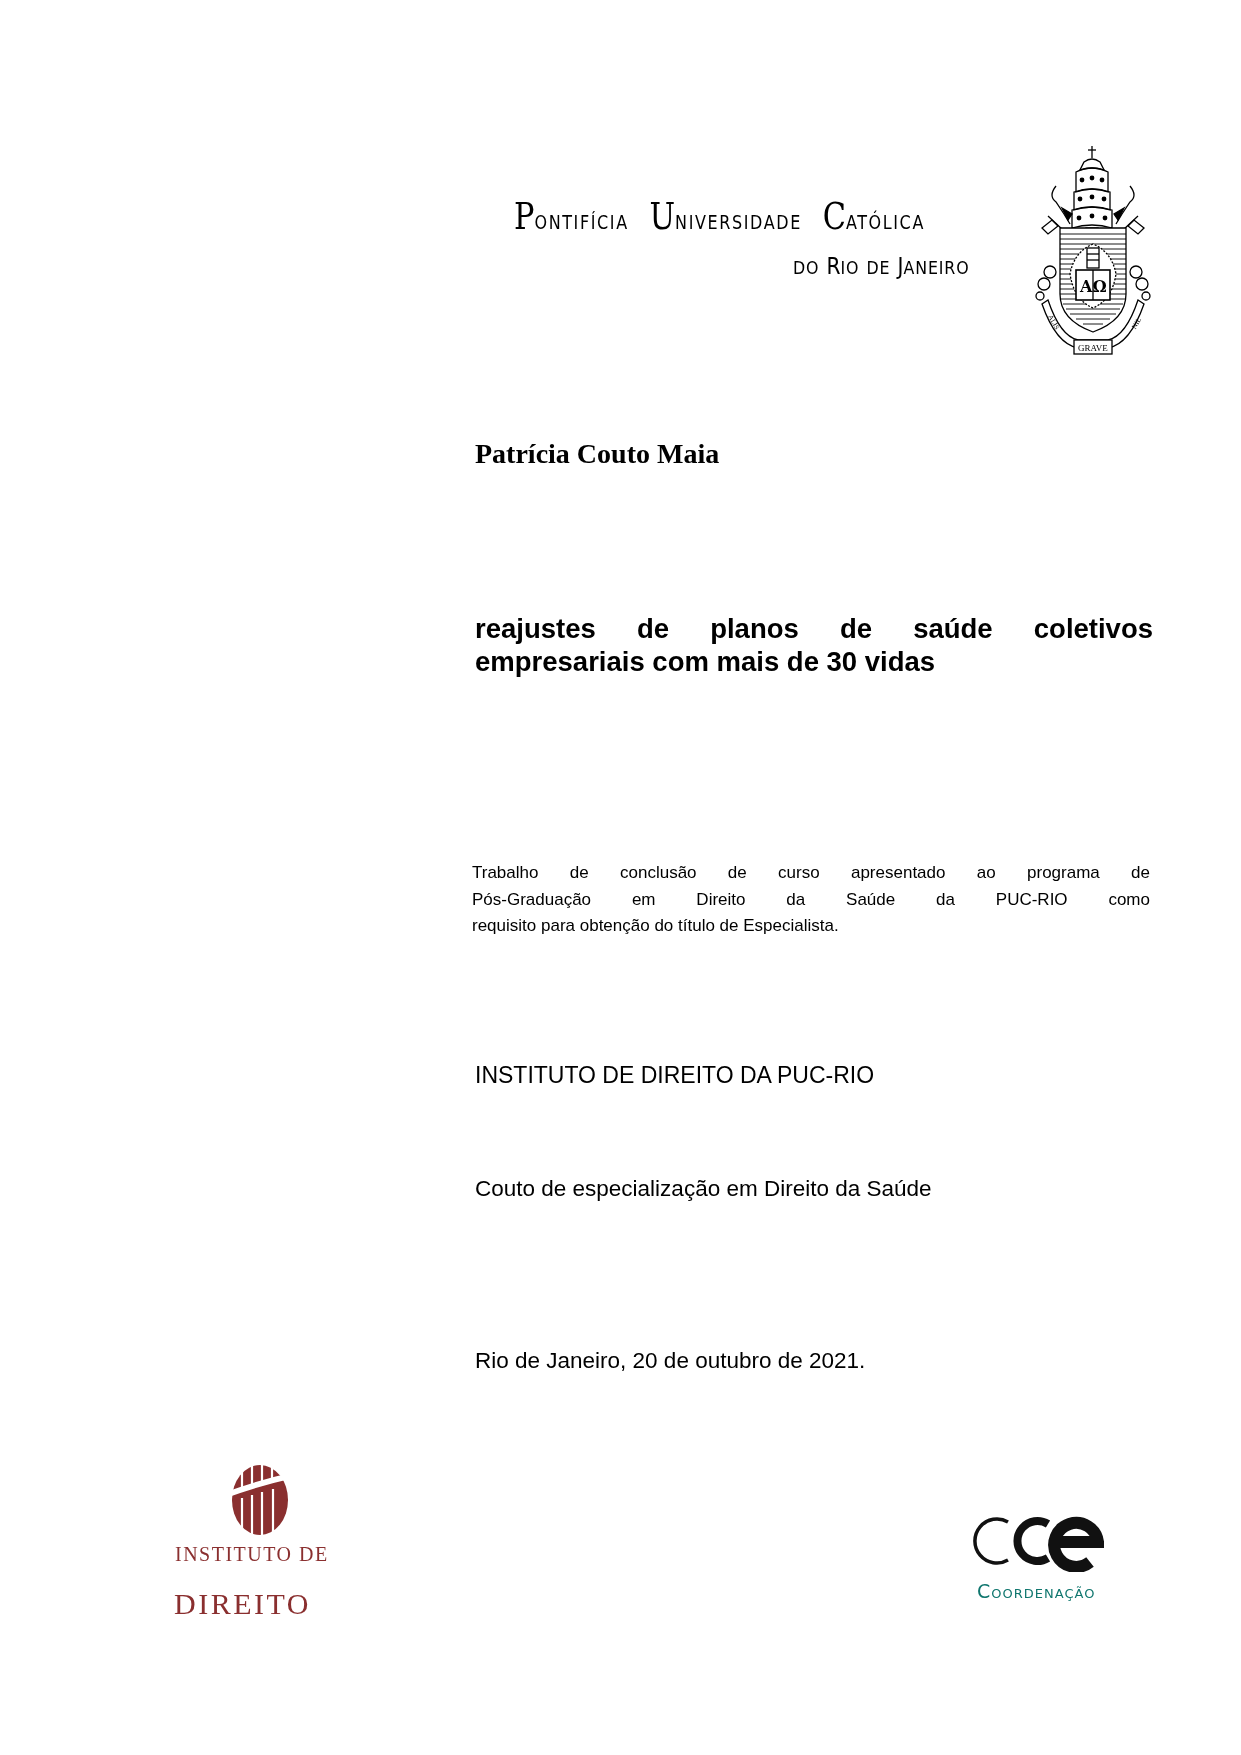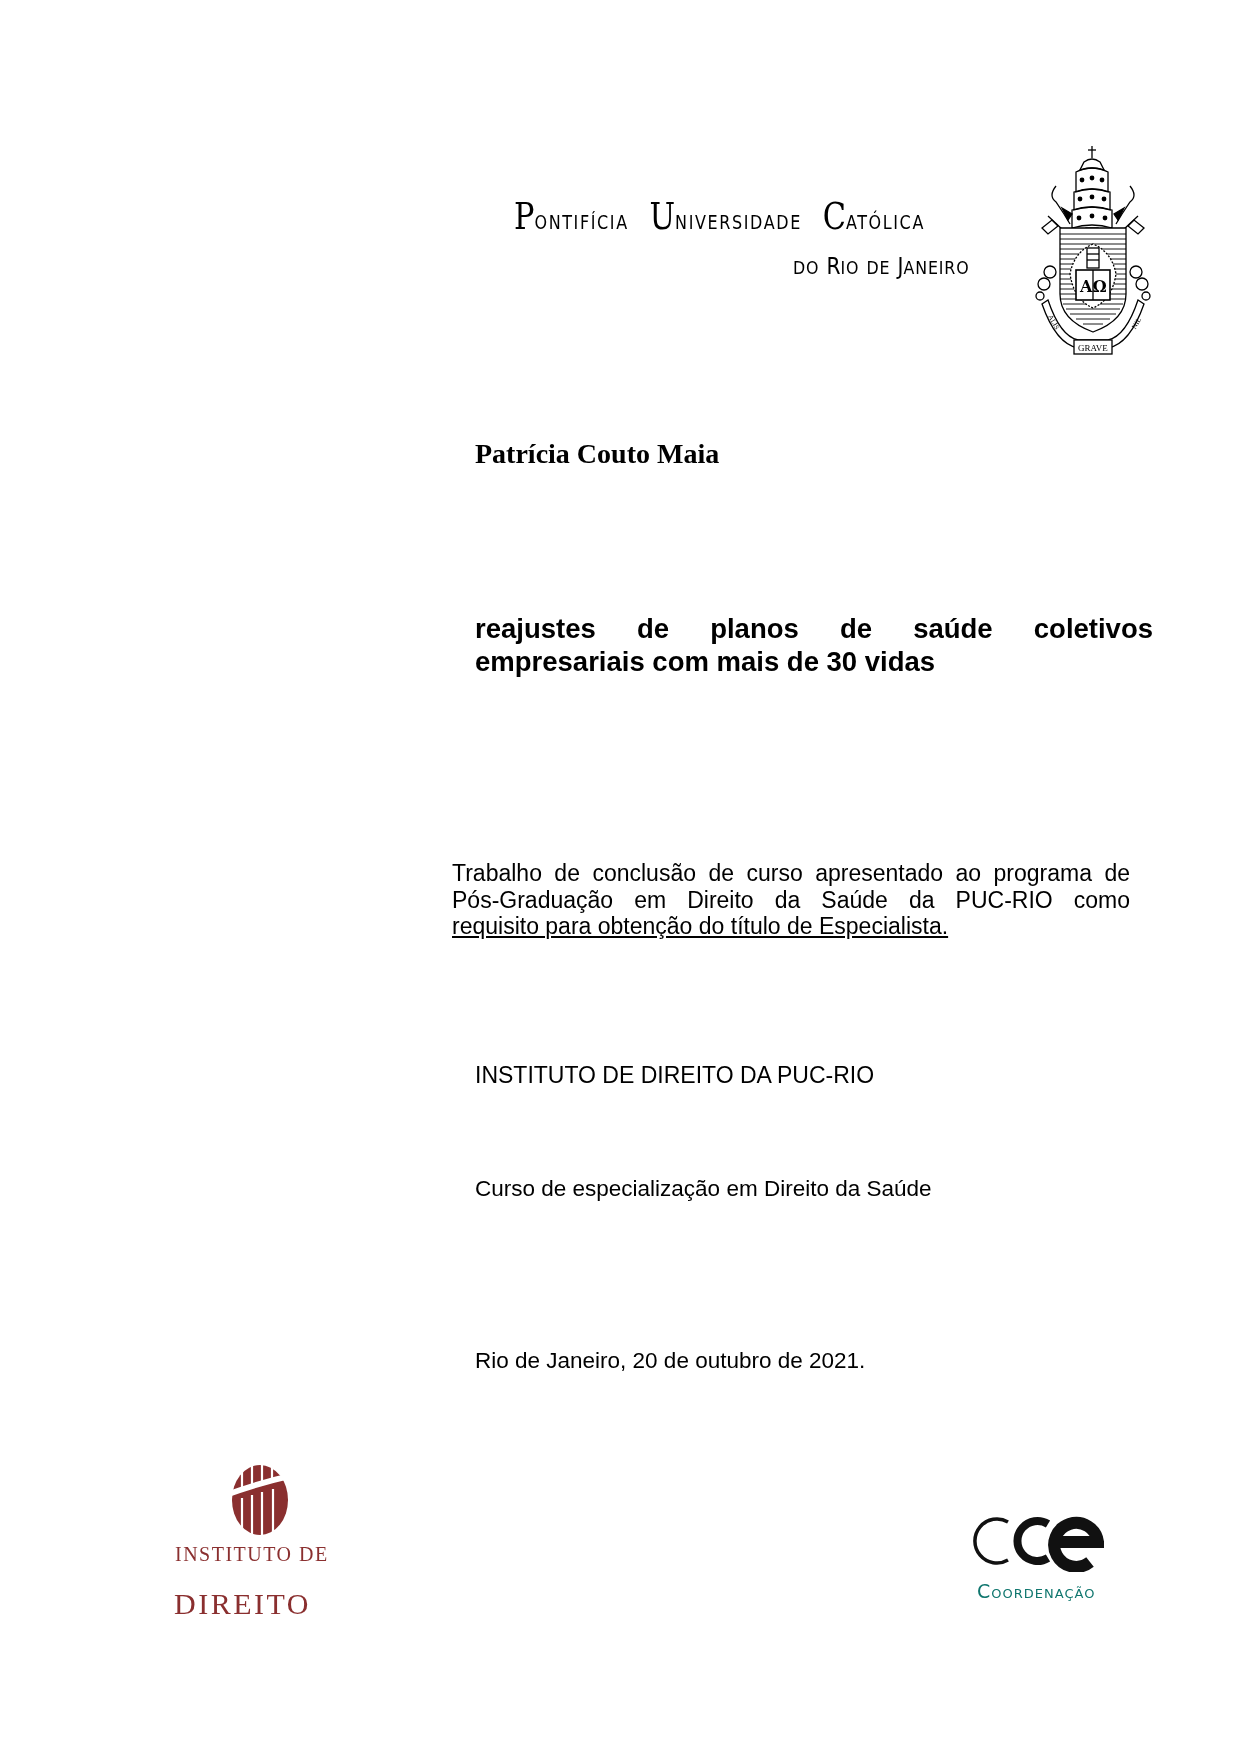--- a/index.html
+++ b/index.html
@@ -20,23 +20,23 @@
 
   .emblem { left: 1034px; top: 144px; width: 118px; height: 216px; }
 
   
   .author { left: 475px; top: 437px; font-size: 28px; font-weight: bold; line-height: 34px; white-space: nowrap; font-family: Liberation Serif, serif; }
   .title { left: 475px; top: 613px; width: 678px; font-size: 27.5px; font-weight: bold;
            line-height: 32.5px; text-align: justify; }
   .title span.line { display: block; text-align: justify; text-align-last: justify; }
   .title span.line.last { text-align-last: left; }
 
-  .purpose { left: 452px; top: 860px; width: 678px; font-size: 23px; line-height: 26.5px; }
+  .purpose { left: 472px; top: 860px; width: 678px; font-size: 17px; line-height: 26.5px; }
   .purpose span.line { display: block; text-align: justify; text-align-last: justify; white-space: nowrap; overflow: hidden; }
-  .purpose span.line.last { text-align-last: left; text-decoration: underline; }
+  .purpose span.line.last { text-align-last: left; }
 
   .institute { left: 475px; top: 1062px; font-size: 23px; line-height: 26px; white-space: nowrap; }
   .course { left: 475px; top: 1176px; font-size: 22.5px; line-height: 26px; white-space: nowrap; }
   .dateline { left: 475px; top: 1348px; font-size: 22.5px; line-height: 26px; white-space: nowrap; }
 
   
   .idir-mark { left: 228px; top: 1462px; width: 64px; height: 74px; }
   .idir-text1 { left: 175px; top: 1543px; font-family: "Liberation Serif", serif; font-size: 20px;
                 line-height: 22px; letter-spacing: 1.5px; white-space: nowrap; }
   .idir-text2 { left: 174px; top: 1564px; font-family: "Liberation Serif", serif; font-size: 30px;
@@ -144,21 +144,21 @@
   <span class="line last">empresariais com mais de 30 vidas</span>
 </div>
 
 <div class="abs purpose">
   <span class="line">Trabalho de conclusão de curso apresentado ao programa de</span>
   <span class="line">Pós-Graduação em Direito da Saúde da PUC-RIO como</span>
   <span class="line last">requisito para obtenção do título de Especialista.</span>
 </div>
 
 <div class="abs institute">INSTITUTO DE DIREITO DA PUC-RIO</div>
-<div class="abs course">Curso de especialização em Direito da Saúde</div>
+<div class="abs course">Couto de especialização em Direito da Saúde</div>
 <div class="abs dateline">Rio de Janeiro, 20 de outubro de 2021.</div>
 
 <div class="abs idir-mark">
   <svg width="64" height="74" viewBox="0 0 64 74">
     <defs>
       <clipPath id="circ">
           <ellipse cx="32" cy="38" rx="28" ry="35"></ellipse>
         </clipPath>
     </defs>
     <g clip-path="url(#circ)" fill="#8a2f2f">

